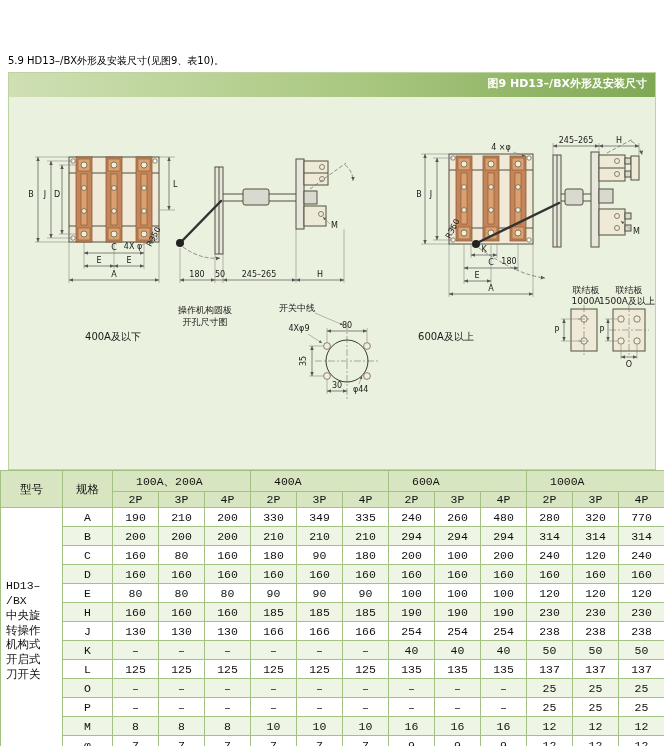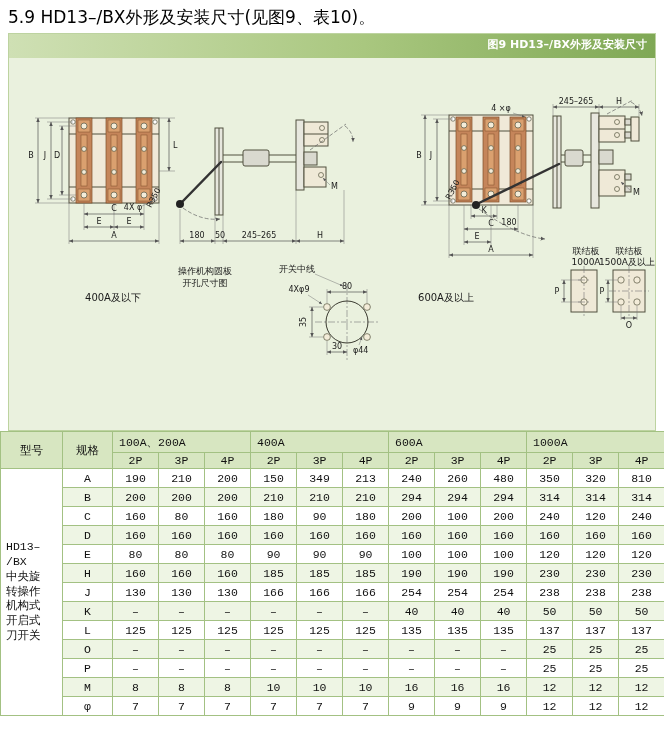--- a/index.html
+++ b/index.html
@@ -1,21 +1,21 @@
 <!DOCTYPE html>
 <html><head>
 <meta charset="utf-8">
 <style>
   html,body { margin:0; padding:0; background:#fff; }
   body {
     width:664px;
     font-family:"DejaVu Sans","Liberation Sans",sans-serif;
     color:#111;
   }
-  .heading { font-size:17px; padding:6px 8px 4px 8px; color:#000; }
+  .heading { font-size:10px; padding:6px 8px 4px 8px; color:#000;margin-top:48px; }
   .figure {
     margin:0 8px;
     background:#eaf1de;
     border:1px solid #bdd3a0;
   }
   .figure-bar {
     height:18px;
     background:linear-gradient(90deg,#cfe0b4 0%,#a9c77f 55%,#7fa855 100%);
     display:flex; align-items:flex-start; justify-content:flex-end;
     padding:3px 8px;
@@ -48,21 +48,21 @@
     border-collapse:collapse; width:664px; table-layout:fixed;
     font-size:11.5px; border:1px solid #737373;font-family:Liberation Mono, monospace;
   }
   th, td {
     border:1px solid #a3c183; text-align:center; padding:0;
     font-weight:normal; overflow:hidden; white-space:nowrap;
   }
   thead th { background:#d7e6c1; }
   thead tr.r1 th { height:20px; }
   thead tr.r2 th { height:15px; }
-  .th-group { text-align:left; padding-left:6px; }
+  .th-group { text-align:left; padding-left:23px; }
   tbody td { height:18px; background:#fff; }
   tbody tr.alt td { background:#eef5e4; }
   td.model-cell { background:#fff; text-align:left; padding-left:5px; vertical-align:middle; }
   td.model-cell div { line-height:1.28; }
 </style>
 </head>
 <body>
 
 <div class="page">
 
@@ -390,29 +390,29 @@
             <div>中央旋</div>
             <div>转操作</div>
             <div>机构式</div>
             <div>开启式</div>
             <div>刀开关</div>
           </td>
           <td class="spec-cell">A</td>
           <td>190</td>
           <td>210</td>
           <td>200</td>
-          <td>150</td>
+          <td>330</td>
           <td>349</td>
-          <td>213</td>
+          <td>335</td>
           <td>240</td>
           <td>260</td>
           <td>480</td>
-          <td>350</td>
+          <td>280</td>
           <td>320</td>
-          <td>810</td>
+          <td>770</td>
         </tr>
         <tr class="alt">
           <td class="spec-cell">B</td>
           <td>200</td>
           <td>200</td>
           <td>200</td>
           <td>210</td>
           <td>210</td>
           <td>210</td>
           <td>294</td>

